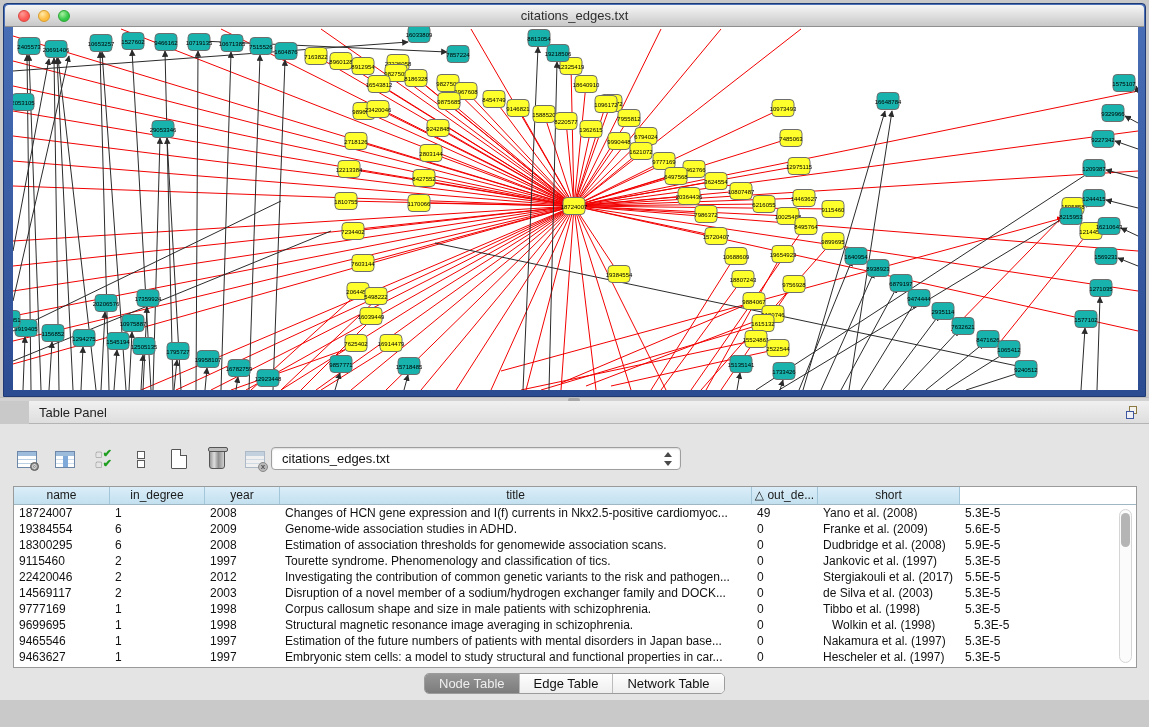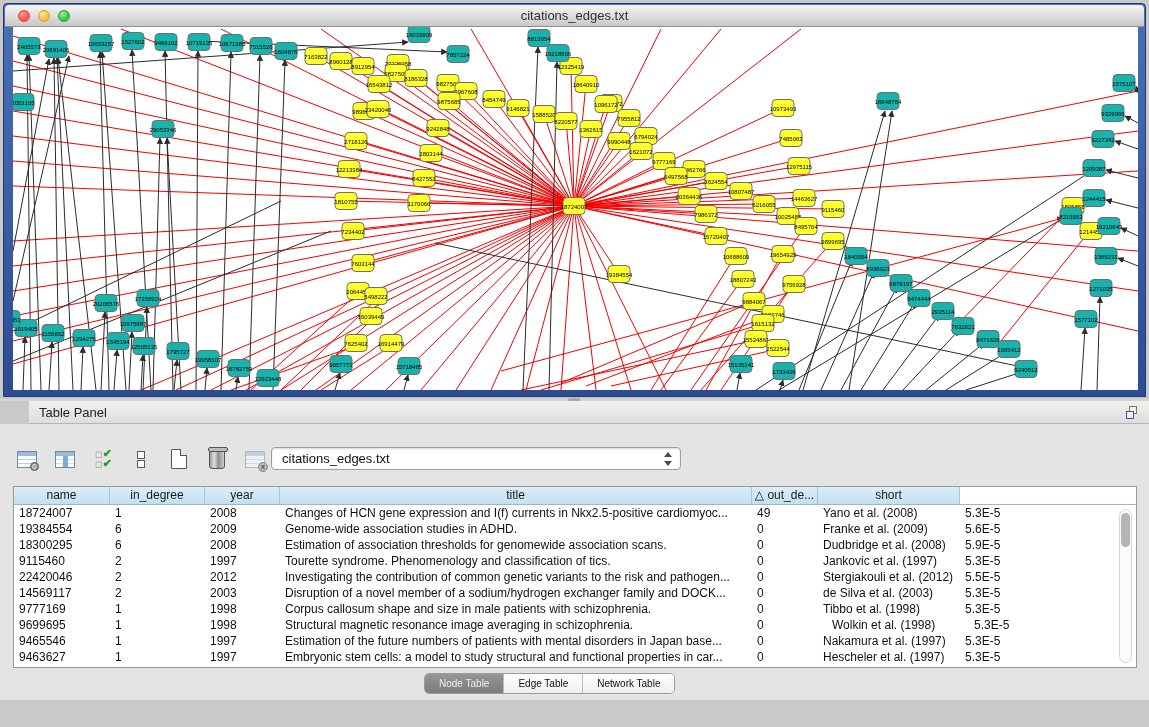--- a/index.html
+++ b/index.html
@@ -75,21 +75,21 @@
   .th { background:linear-gradient(#dbeef9,#c3e0ef); border-right:1px solid #a3c6d8; font-size:12px;
       color:#1a1a1a; text-align:center; line-height:17px; overflow:hidden; white-space:nowrap; cursor:pointer; }
   .tbody { position:absolute; left:0; top:18px; right:0; bottom:0; overflow:hidden; }
   .tr { display:flex; height:16px; }
   .td { font-size:12px; color:#111; line-height:16px; padding-left:5px; overflow:hidden; white-space:nowrap; }
   .vscroll { position:absolute; right:4px; top:22px; width:13px; height:154px; background:#fbfbfb; border:1px solid #d5d5d5; border-radius:7px; }
   .vthumb { position:absolute; left:1px; top:3px; width:9px; height:34px; background:#b5b5b5; border-radius:5px; cursor:pointer; }
 
   
   .seg { position:absolute; left:424px; top:249px; height:21px; display:flex; border:1px solid #9c9c9c; border-radius:5px; overflow:hidden; background:#fff; }
-  .seg-btn { padding:0 14px; font-size:10px; line-height:20px; color:#111; background:linear-gradient(#fefefe,#eeeeee); border-right:1px solid #bcbcbc; cursor:pointer; }
+  .seg-btn { padding:0 14px; font-size:13px; line-height:20px; color:#111; background:linear-gradient(#fefefe,#eeeeee); border-right:1px solid #bcbcbc; cursor:pointer; }
   .seg-btn:last-child { border-right:none; }
   .seg-btn.sel { background:linear-gradient(#969696,#7c7c7c); color:#efefef; }
 
   
   .statusbar { position:absolute; left:0; top:728px; width:1149px; height:27px; background:#d6d6d6; border-top:1px solid #bdbdbd; }
   .mem-label { position:absolute; right:42px; top:7px; font-size:11.5px; color:#222; }
   .mem-dot { position:absolute; right:20px; top:6px; width:13px; height:13px; border-radius:50%;
       background:radial-gradient(circle at 35% 30%,#8ee88e,#35c83f 65%); border:1px solid #2a9e33; cursor:pointer; }
 </style>
 </head>
@@ -881,21 +881,21 @@
             <div class="td" style="width: 66px;">0</div>
             <div class="td" style="width: 142px;">Jankovic et al. (1997)</div>
             <div class="td" style="width: 133px;">5.3E-5</div>
           </div>
           <div class="tr">
             <div class="td" style="width: 96px;">22420046</div>
             <div class="td" style="width: 95px;">2</div>
             <div class="td" style="width: 75px;">2012</div>
             <div class="td" style="width: 472px;">Investigating the contribution of common genetic variants to the risk and pathogen...</div>
             <div class="td" style="width: 66px;">0</div>
-            <div class="td" style="width: 142px;">Stergiakouli et al. (2012)</div>
+            <div class="td" style="width: 142px;">Stergiakouli et al. (2017)</div>
             <div class="td" style="width: 133px;">5.5E-5</div>
           </div>
           <div class="tr">
             <div class="td" style="width: 96px;">14569117</div>
             <div class="td" style="width: 95px;">2</div>
             <div class="td" style="width: 75px;">2003</div>
             <div class="td" style="width: 472px;">Disruption of a novel member of a sodium/hydrogen exchanger family and DOCK...</div>
             <div class="td" style="width: 66px;">0</div>
             <div class="td" style="width: 142px;">de Silva et al. (2003)</div>
             <div class="td" style="width: 133px;">5.3E-5</div>

